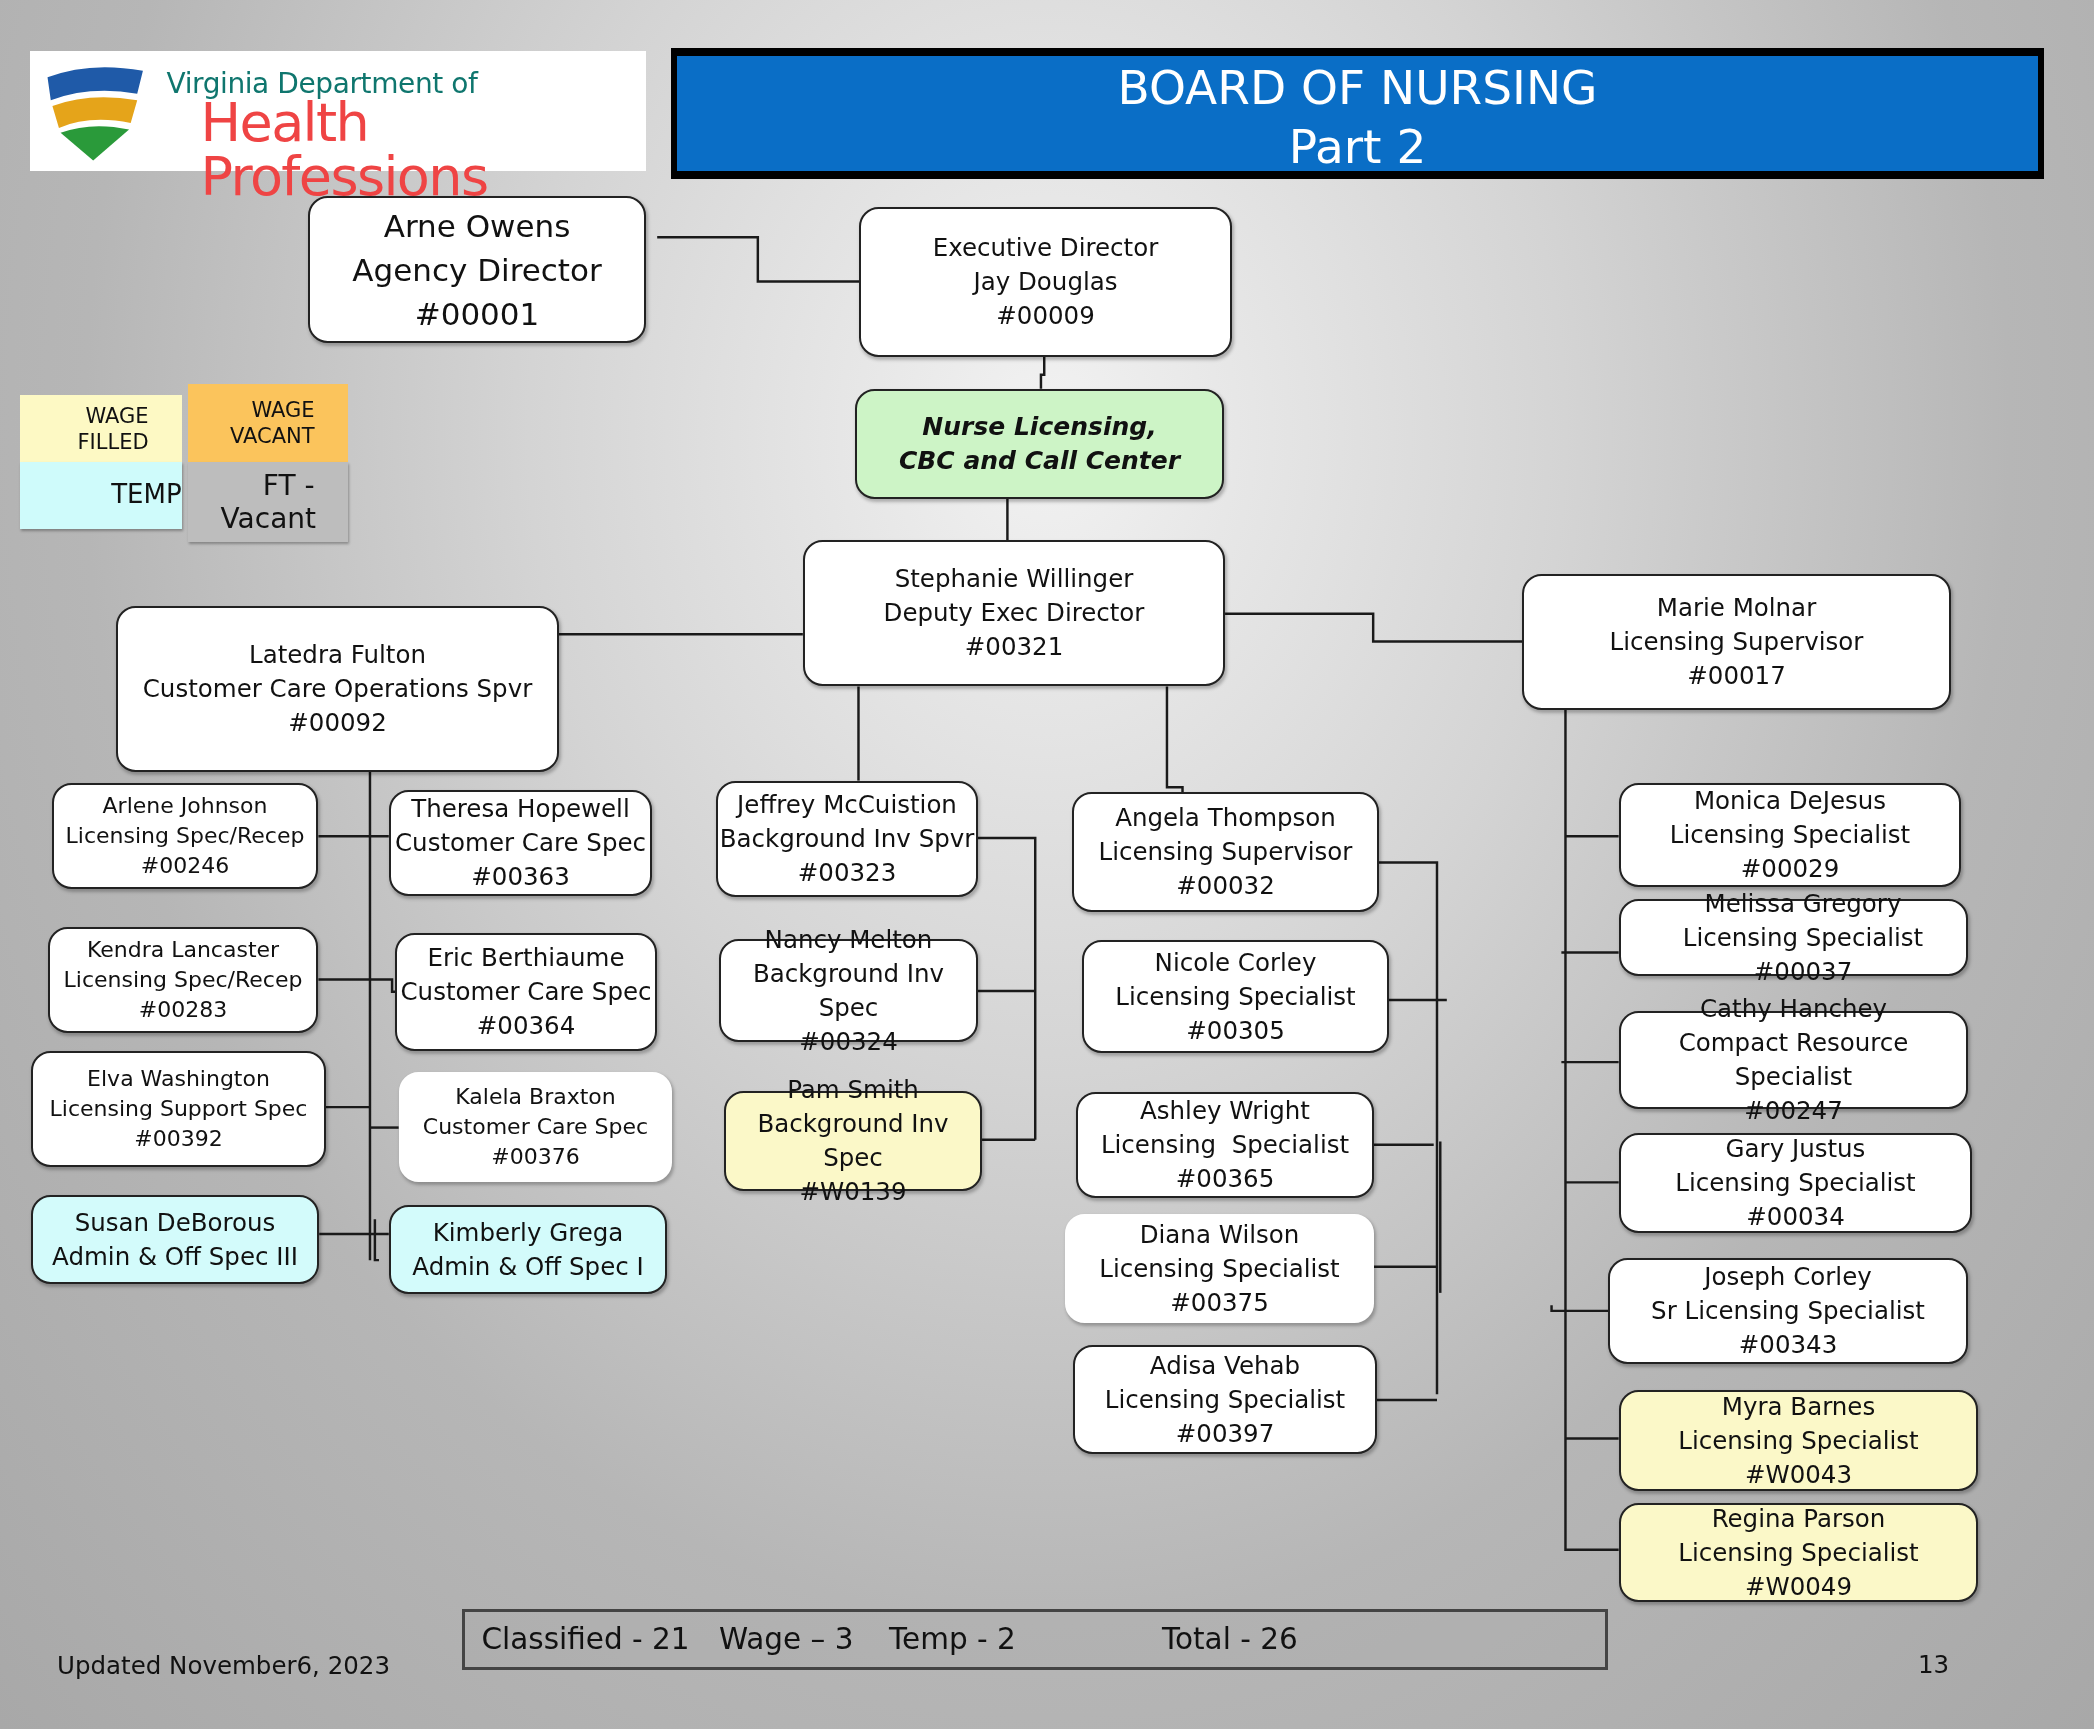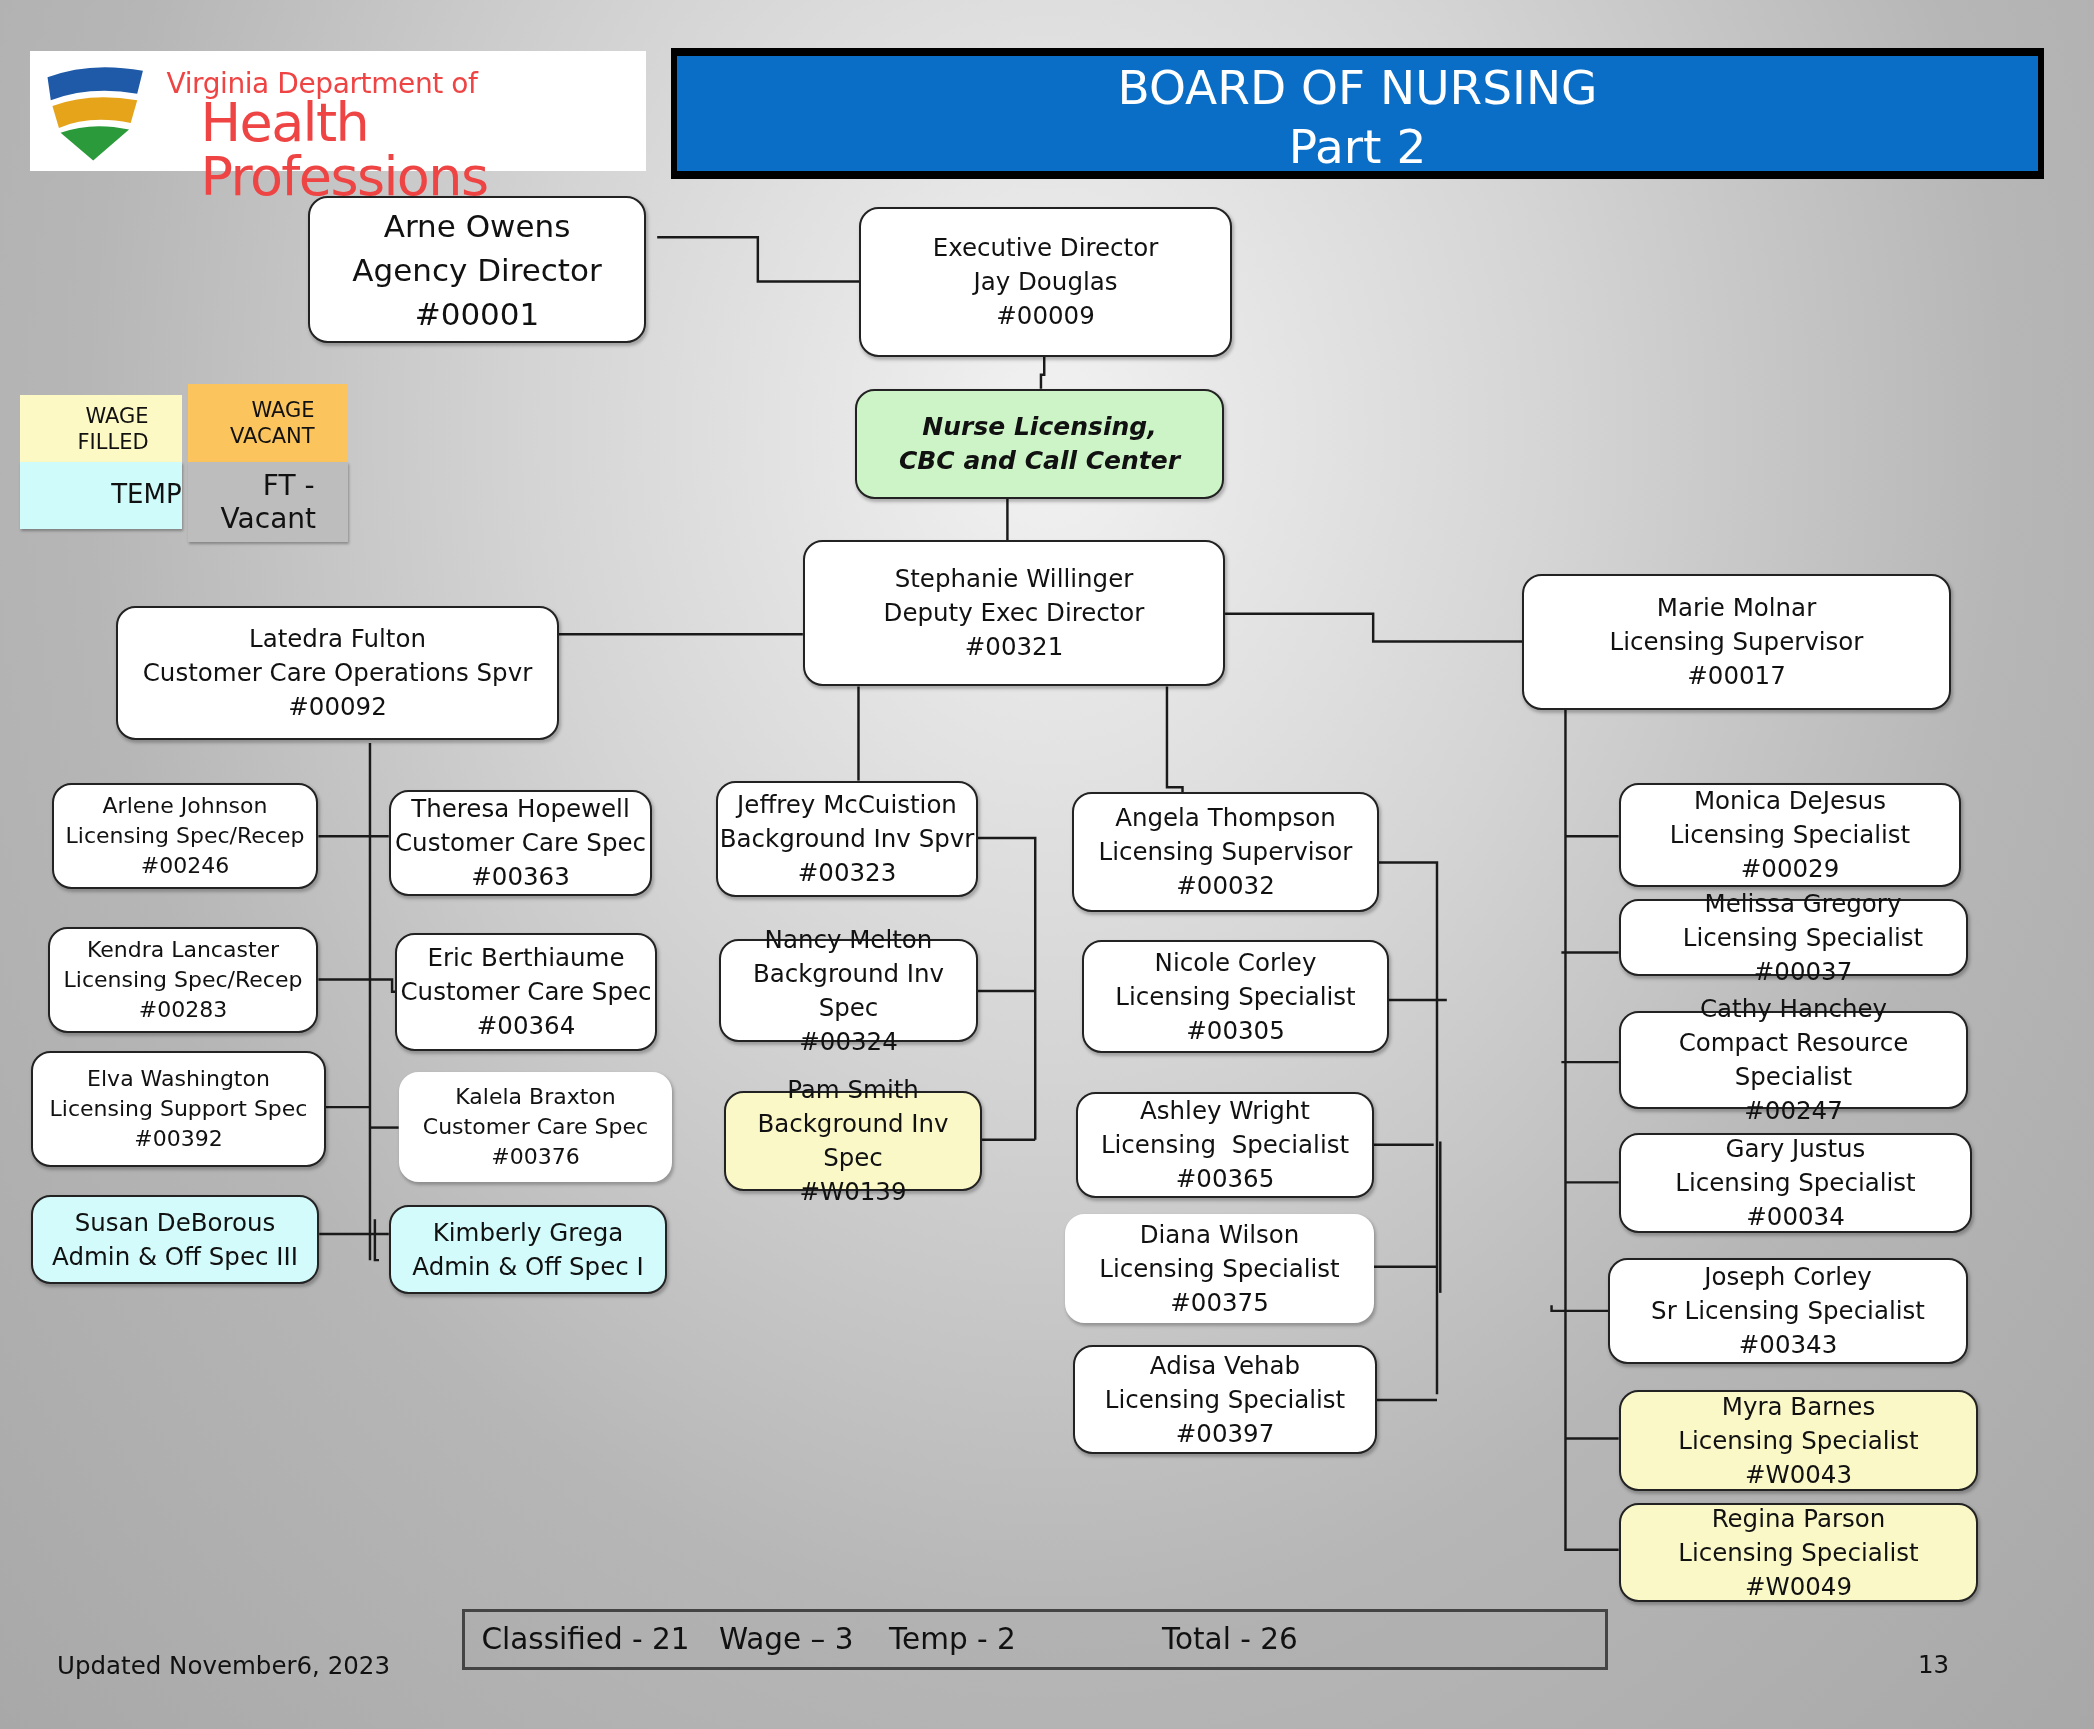--- a/index.html
+++ b/index.html
@@ -7,21 +7,21 @@
     width: 2095px; height: 1729px; position: relative; overflow: hidden;
     background: radial-gradient(ellipse at 50% 25%, #f2f2f2 0%, #d4d4d4 35%, #b6b6b6 65%, #a8a8a8 100%);
     font-family: "DejaVu Sans", sans-serif;
     color: #111;
   }
   .abs { position: absolute; box-sizing: border-box; }
   .logo {
     left: 29.5px; top: 51px; width: 616px; height: 120px; background: #fff;
   }
   .logo svg { position: absolute; left: 11.5px; top: 9.8px; }
-  .logo .l1 { position: absolute; left: 137px; top: 16.4px; font-size: 28px; color: #ef4444; letter-spacing: -0.4px; }
+  .logo .l1 { position: absolute; left: 137px; top: 16.4px; font-size: 28px; color: #0f766e; letter-spacing: -0.4px; }
   .logo .l2 { position: absolute; left: 127px; top: 45px; font-size: 54px; color: #ef4444; letter-spacing: -1.6px; line-height: 1; margin-left: 44px; }
   .titlebar {
     left: 671px; top: 48px; width: 1373px; height: 131px;
     background: #0a6ec6; border: 6.5px solid #000; border-top-width: 8.2px; border-bottom-width: 8.2px;
     color: #fff; text-align: center; font-size: 47px; line-height: 59px; padding-top: 1.6px;
   }
   .box {
     background: #fff; border: 2px solid #222; border-radius: 19.6px;
     text-align: center; display: flex; flex-direction: column; justify-content: center; align-items: center;
     font-size: 24.5px; line-height: 34px; color: #111;
@@ -137,21 +137,21 @@
   <div>Nurse Licensing,</div>
   <div>CBC and Call Center</div>
 </div>
 
 <div class="abs box" style="left:803px;top:540px;width:422px;height:146px;">
   <div>Stephanie Willinger</div>
   <div>Deputy Exec Director</div>
   <div>#00321</div>
 </div>
 
-<div class="abs box" style="left:116px;top:606px;width:443px;height:134px;">
+<div class="abs box" style="left:116px;top:606px;width:443px;height:166px;">
   <div>Latedra Fulton</div>
   <div>Customer Care Operations Spvr</div>
   <div>#00092</div>
 </div>
 
 <div class="abs box" style="left:1522px;top:574px;width:429px;height:136px;">
   <div>Marie Molnar</div>
   <div>Licensing Supervisor</div>
   <div>#00017</div>
 </div>

